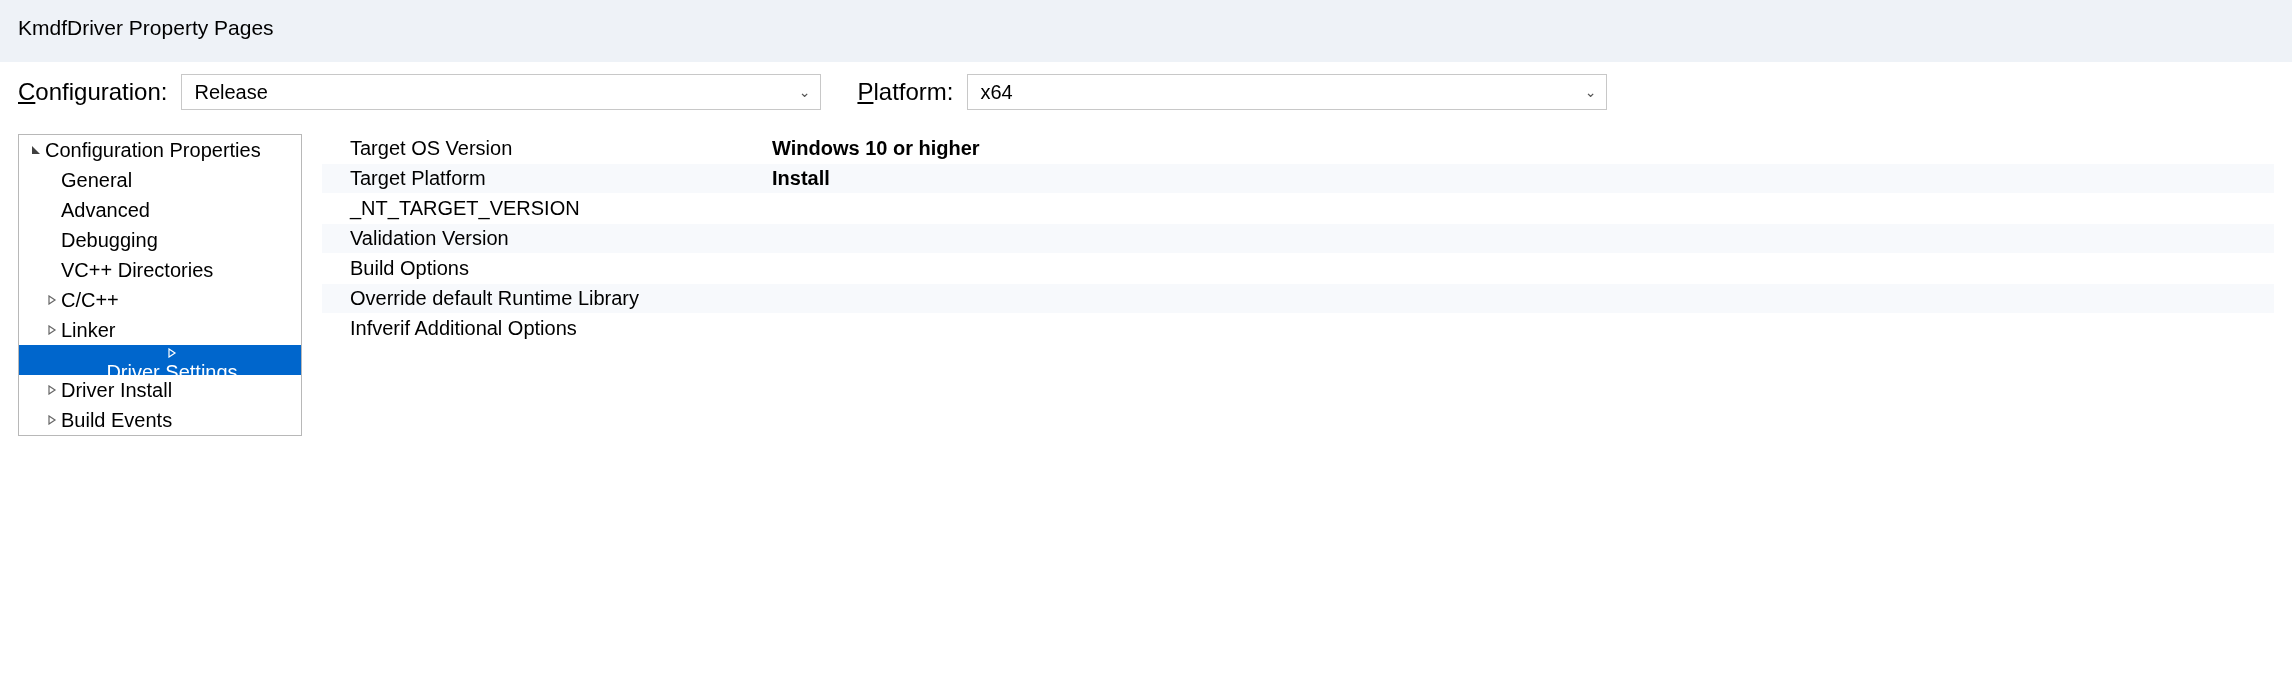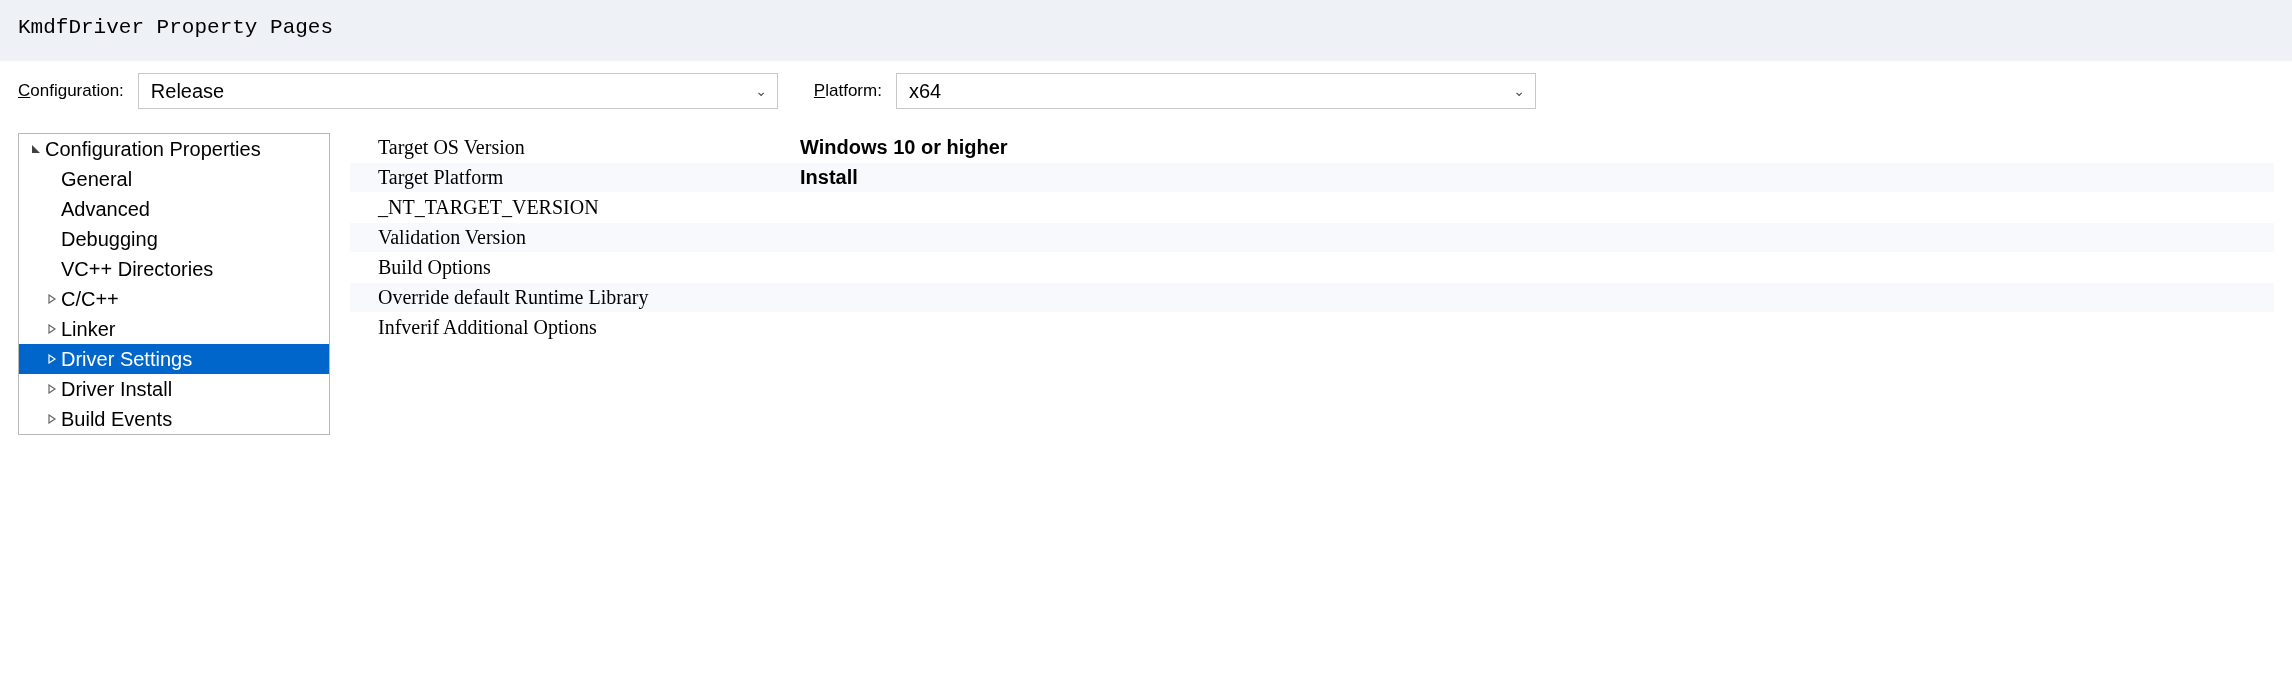--- a/index.html
+++ b/index.html
@@ -10,33 +10,32 @@
     color: #000;
     background: #fff;
   }
   .window { width: 2292px; height: 682px; overflow: hidden; }
 
   
   .title-bar {
     background: #eef2f7;
     padding: 16px 18px 22px 18px;
     font-size: 21px;
-    font-family: Liberation Mono, monospace;
   }
 
   
   .config-row {
     display: flex;
     align-items: center;
     padding: 12px 18px 14px 18px;
     gap: 14px;
     background: #fff;
   }
   .cfg-label {
-    font-size: 17px;
+    font-size: 24px;
     white-space: nowrap;
   }
   .underline-first::first-letter { text-decoration: underline; }
   .combo {
     display: flex;
     align-items: center;
     justify-content: space-between;
     border: 1px solid #c8c8c8;
     height: 36px;
     padding: 0 10px 0 12px;
@@ -53,21 +52,21 @@
   #plat-label { margin-left: 22px; text-align: right; }
 
   
   .main {
     display: flex;
     align-items: flex-start;
     padding: 10px 18px 0 18px;
     gap: 20px;
   }
   .tree {
-    width: 312px;
+    width: 284px;
     border: 1px solid #b8b8b8;
     background: #fff;
     font-size: 20px;
     min-height: 300px;
   }
   .tree-item {
     display: flex;
     align-items: center;
     height: 30px;
     padding-left: 8px;
@@ -77,38 +76,38 @@
     width: 18px;
     font-size: 14px;
     color: #555;
     text-align: center;
   }
   .tree-item.level-1 .label { margin-left: 0; }
   .tree-item.level-2 { padding-left: 24px; }
   .tree-item.selected {
     background: #0066cc;
     color: #fff;
+    flex-direction: column;
   }
   .tree-item.selected .expander { color: #fff; }
 
   .grid {
     flex: 1;
     font-size: 20px;
   }
   .grid-row {
     display: flex;
     height: 30px;
     align-items: center;
     border-bottom: 1px solid #fff;
   }
   .grid-row:nth-child(even) { background: #f7f9fc; }
   .grid-cell-name {
     flex: 0 0 450px;
     padding-left: 28px;
-    font-family: Liberation Serif, serif;
   }
   .grid-cell-value {
     flex: 1;
     font-weight: 700;
   }
 </style>
 </head>
 <body>
 
 <div class="window">

